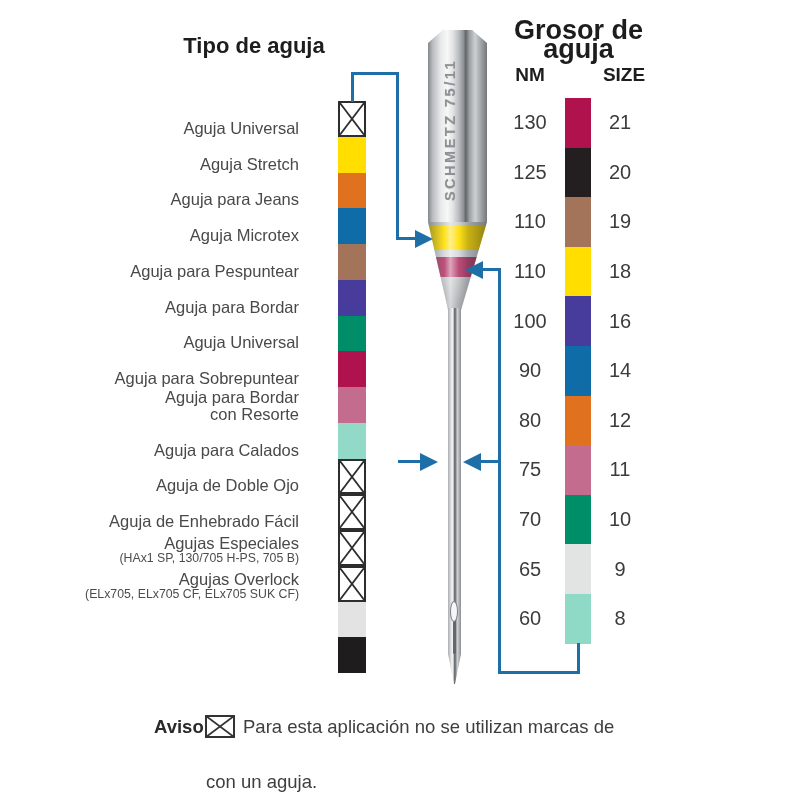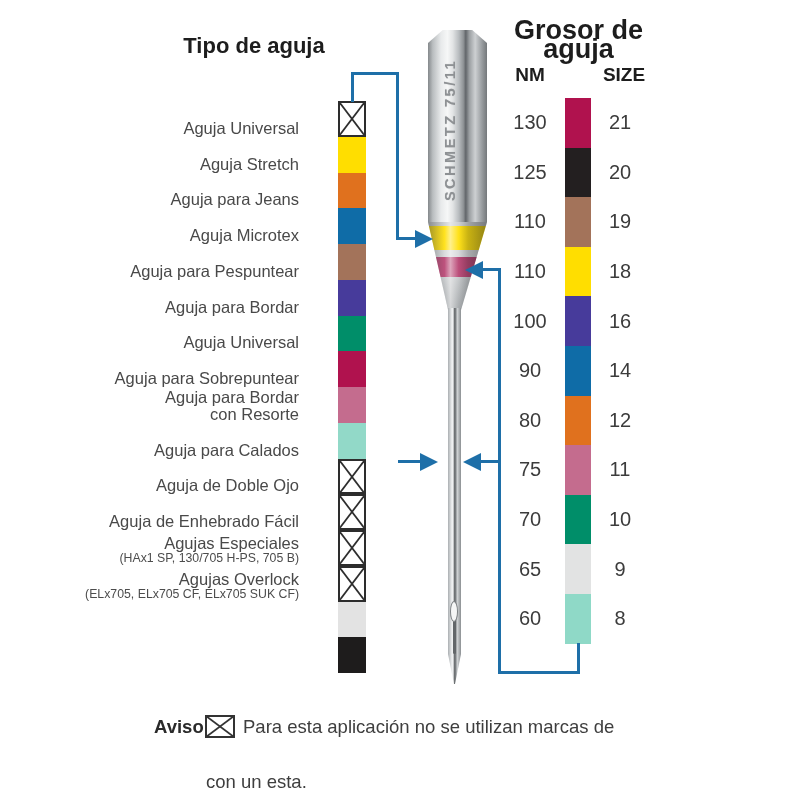--- a/index.html
+++ b/index.html
@@ -231,15 +231,15 @@
   <div class="cline" style="left:398px;top:460px;width:22px;height:3px;"></div>
   <div class="arrow-right" style="left:420px;top:453px;"></div>
 
   <div id="aviso-label">Aviso:</div>
   <svg id="aviso-icon" width="30" height="23" viewBox="0 0 30 23">
     <rect x="1" y="1" width="28" height="21"></rect>
     <line x1="1" y1="1" x2="29" y2="22"></line>
     <line x1="29" y1="1" x2="1" y2="22"></line>
   </svg>
   <div class="ntext" style="left:243px;top:716px;">Para esta aplicación no se utilizan marcas de</div>
-  <div class="ntext" style="left:206px;top:771px;">con un esta.</div>
+  <div class="ntext" style="left:206px;top:771px;">con un aguja.</div>
 
 </div>
 
 </body></html>

